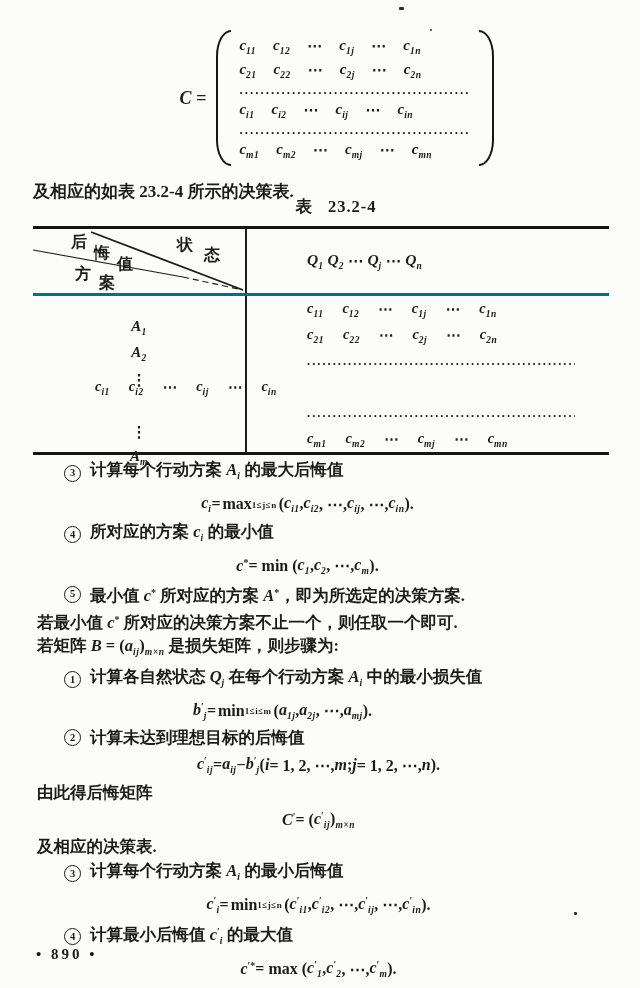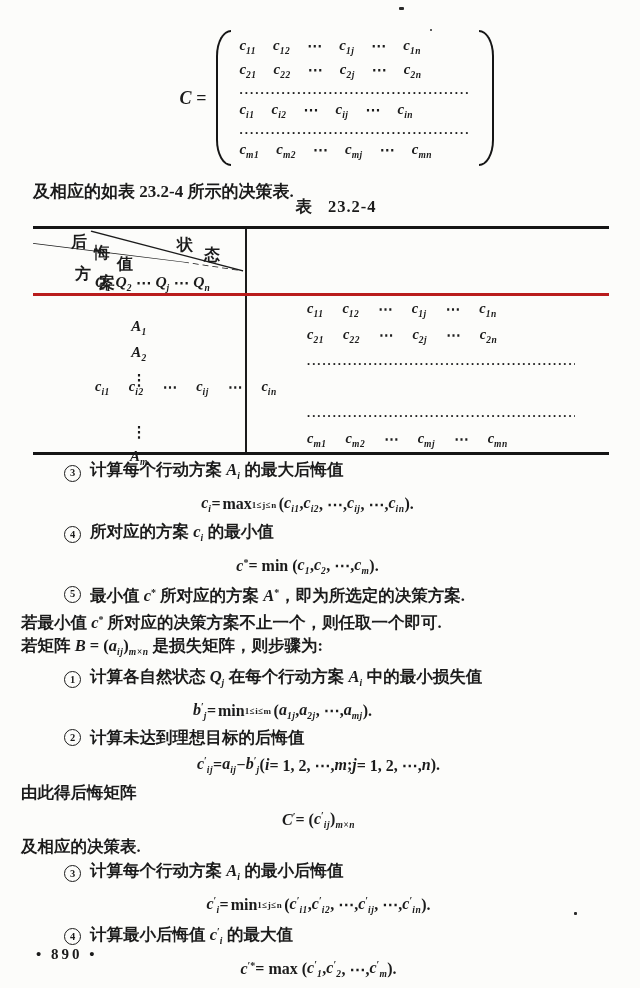--- a/index.html
+++ b/index.html
@@ -33,37 +33,37 @@
   .mdots{height:16px;width:232px;overflow:hidden;white-space:nowrap;letter-spacing:2px;font-size:13px;line-height:16px;}
 
   
   .intro{position:absolute;top:163px;left:33px;font-size:17px;}
   .caption{position:absolute;top:196px;left:0;width:640px;text-align:center;font-size:16.5px;font-weight:bold;padding-left:16px;}
   .caption .capnum{margin-left:16px;letter-spacing:1px;}
 
   
   .dtable{position:absolute;top:226px;left:33px;width:576px;border-top:3px solid #151515;border-bottom:3px solid #151515;}
   .vline{position:absolute;left:212px;top:0;bottom:0;width:2px;background:#1b1b1b;}
-  .thead{position:relative;height:64px;border-bottom:3px solid #b91c1c;display:flex;flex-direction:column;}
+  .thead{position:relative;height:64px;border-bottom:3px solid #0369a1;display:flex;}
   .corner{position:relative;width:212px;height:100%;}
   .corner svg{position:absolute;inset:0;width:100%;height:100%;}
   .cw{position:absolute;font-size:16px;white-space:nowrap;}
   .cw span{display:inline-block;}
   .cw.regret{left:38px;top:3px;letter-spacing:7px;}
   .cw.state{left:144px;top:6px;letter-spacing:11px;}
   .cw.alt{left:42px;top:35px;letter-spacing:8px;}
   .qhead{flex:1;display:flex;align-items:center;padding-left:62px;gap:4px;font-size:15.5px;}
   .trow{display:flex;height:26px;align-items:center;}
   .tlabel{width:212px;display:flex;justify-content:center;font-size:15px;margin-top:37px;}
   .tcells{flex:1;display:flex;padding-left:62px;gap:19px;font-size:14.5px;align-items:center;}
   .tdots{flex:1;margin-left:62px;width:268px;max-width:268px;overflow:hidden;white-space:nowrap;letter-spacing:2px;font-size:12.5px;}
 
   
   .steps{position:absolute;top:458px;left:0;width:640px;}
-  .sline{line-height:23.5px;font-size:16.5px;padding-left:21px;display:flex;align-items:baseline;}
+  .sline{line-height:23.5px;font-size:16.5px;padding-left:37px;display:flex;align-items:baseline;}
   .sline.indent{padding-left:64px;}
   .cnum{display:inline-flex;width:15px;height:15px;border:1.3px solid #1b1b1b;border-radius:50%;align-items:center;justify-content:center;font-size:10.5px;line-height:1;margin-right:9px;flex:none;align-self:center;}
   .fline{height:31px;display:flex;justify-content:center;align-items:center;font-size:16px;margin-left:25px;}
   .fline.sh50{padding-right:50px;}
   .fline.sh100{padding-right:100px;}
   .fline.sh40{padding-right:28px;}
 
   .footer{position:absolute;left:36px;top:946px;font-size:15px;letter-spacing:3px;}
 </style>
 </head>

